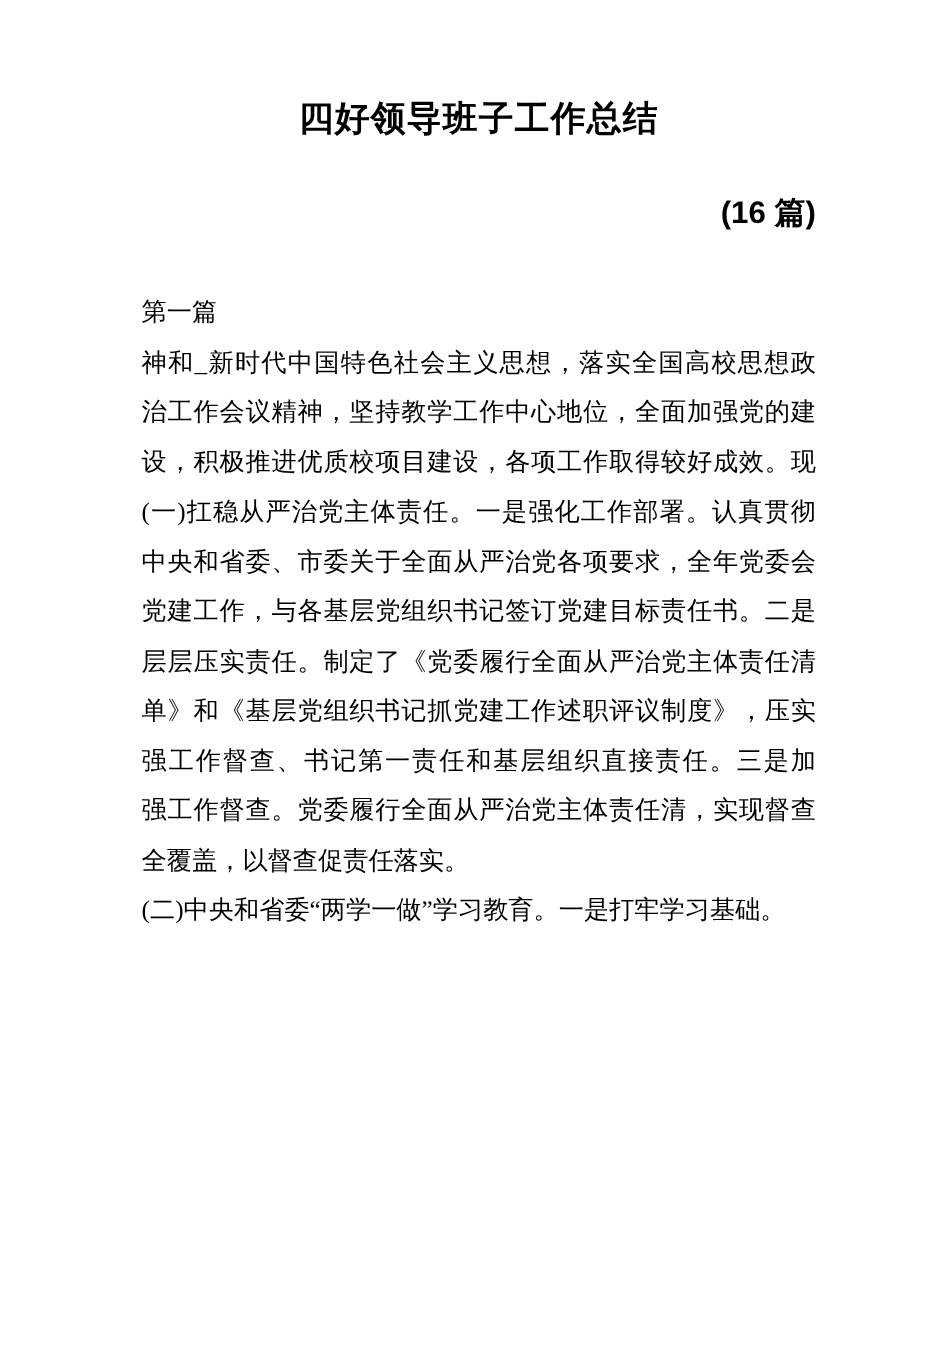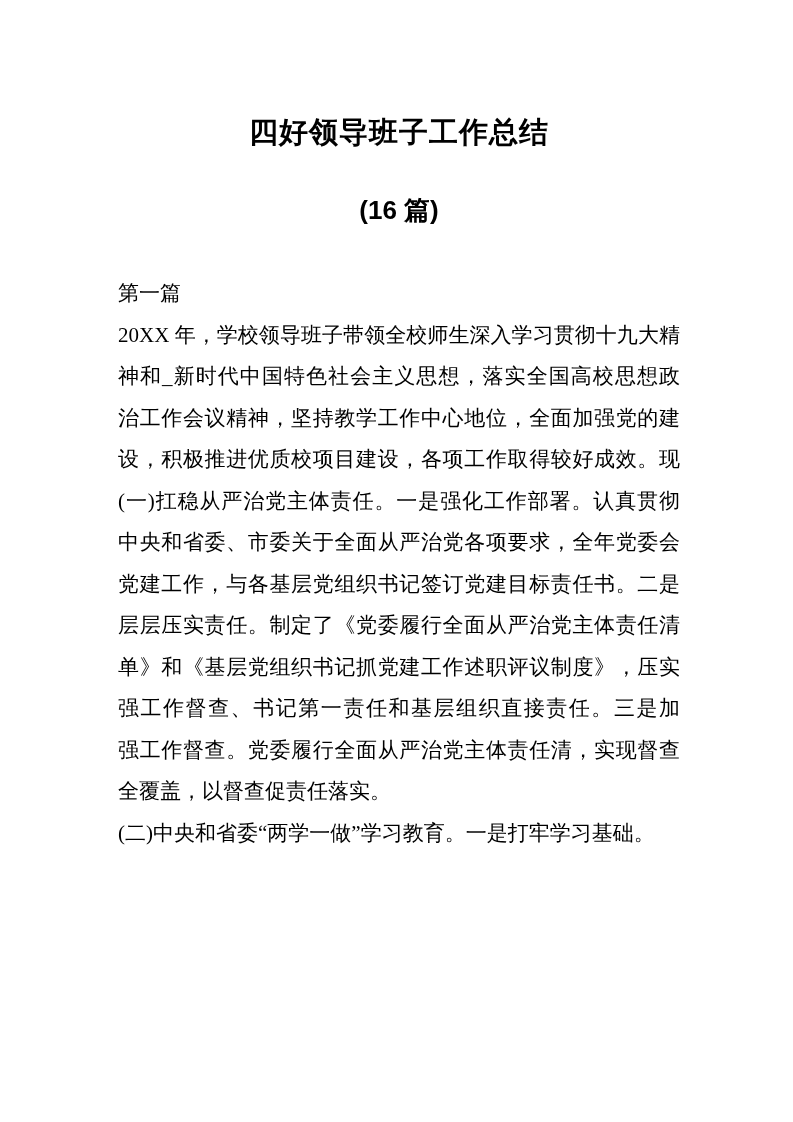--- a/index.html
+++ b/index.html
@@ -10,36 +10,36 @@
   .page {
     position: relative;
     width: 793px;
     height: 1122px;
     margin: 0 auto;
     background: #ffffff;
     color: #000000;
     overflow: hidden;
     font-family: "Liberation Serif", "DejaVu Serif", serif;
     box-sizing: border-box;
-    padding: 115px 113px 0 118px;
+    padding: 82px 113px 0 118px;
   }
   .doc-title {
     font-size: 29px;
     line-height: 34px;
     font-weight: 700;
     text-align: center;
     letter-spacing: 1px;
     font-family: "Liberation Serif", "DejaVu Serif", serif;
   }
   .doc-subtitle {
     margin-top: 47px;
     font-size: 26px;
     line-height: 28px;
     font-weight: 700;
-    text-align: center;
+    text-align: right;
     font-family: "Liberation Sans", "DejaVu Sans", sans-serif;
   }
   .doc-body {
     margin-top: 49px;
     font-size: 21px;
     line-height: 41.5px;
   }
   .para {
     margin: 0;
     padding: 0;
@@ -58,21 +58,20 @@
 <body>
 
 <div class="page">
   <div class="doc-title">四好领导班子工作总结</div>
   <div class="doc-subtitle">(16 篇)</div>
   <div class="doc-body">
       <div class="para">
         <div class="line last">第一篇</div>
       </div>
       <div class="para">
-        <div class="line">20XX 年，学校领导班子带领全校师生深入学习贯彻十九大精</div>
         <div class="line">神和_新时代中国特色社会主义思想，落实全国高校思想政</div>
         <div class="line">治工作会议精神，坚持教学工作中心地位，全面加强党的建</div>
         <div class="line">设，积极推进优质校项目建设，各项工作取得较好成效。现</div>
       </div>
       <div class="para">
         <div class="line">(一)扛稳从严治党主体责任。一是强化工作部署。认真贯彻</div>
         <div class="line">中央和省委、市委关于全面从严治党各项要求，全年党委会</div>
         <div class="line">党建工作，与各基层党组织书记签订党建目标责任书。二是</div>
         <div class="line">层层压实责任。制定了《党委履行全面从严治党主体责任清</div>
         <div class="line">单》和《基层党组织书记抓党建工作述职评议制度》，压实</div>

